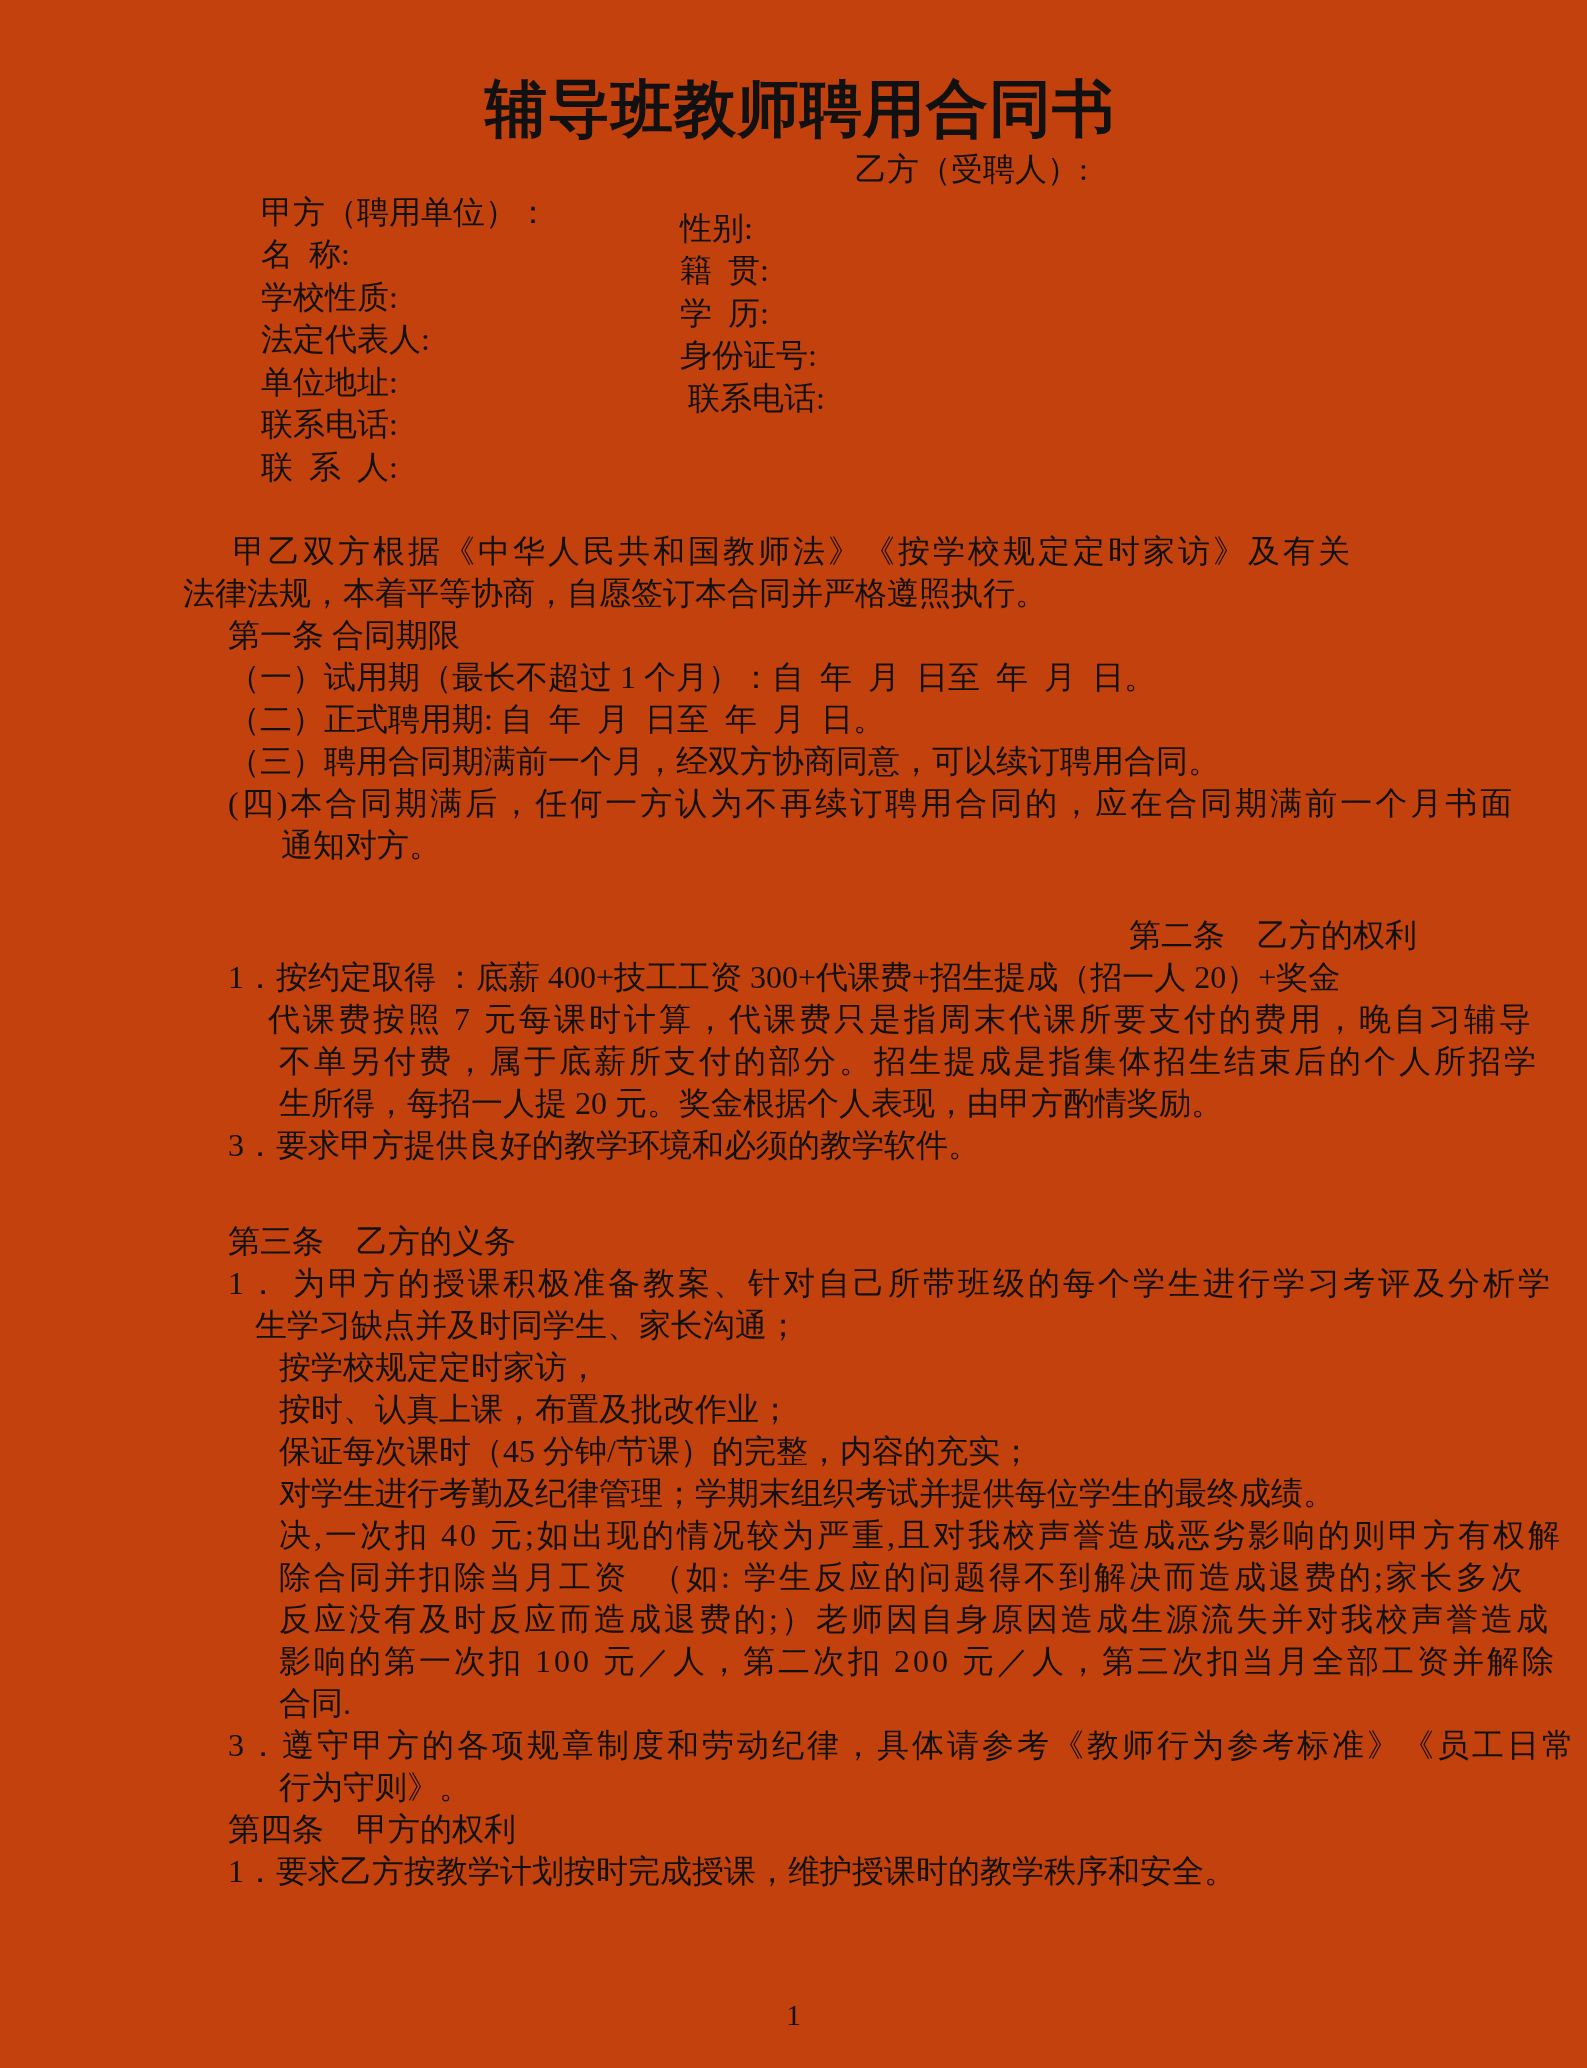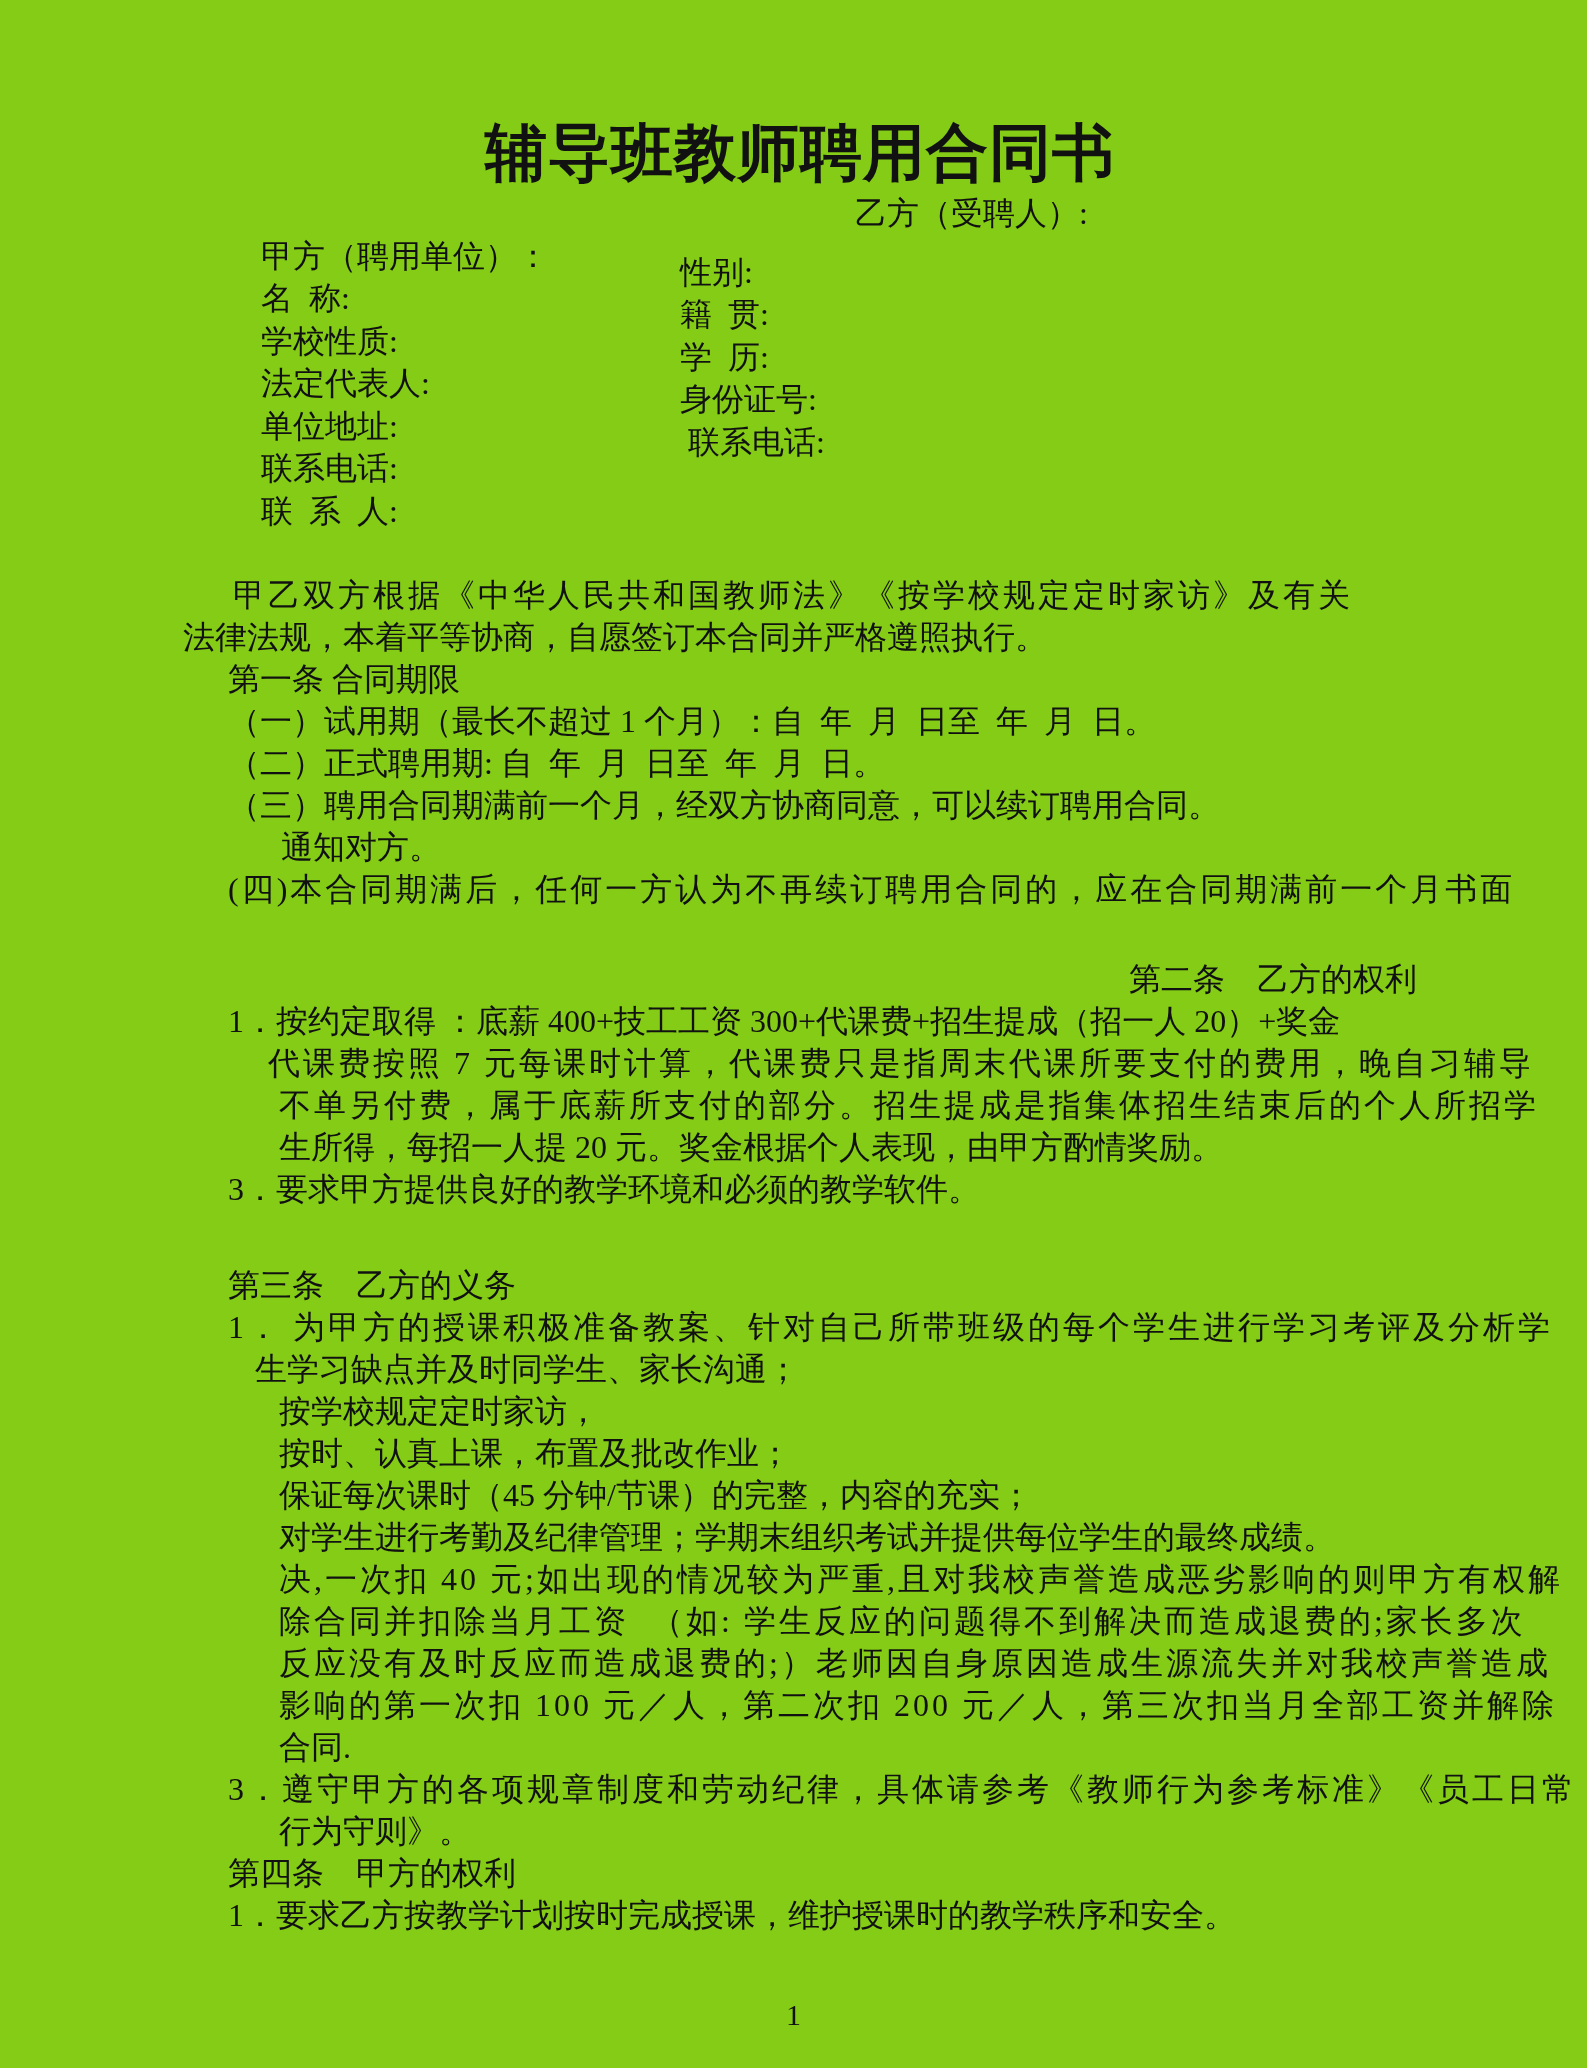--- a/index.html
+++ b/index.html
@@ -4,26 +4,26 @@
 <style>
   html, body {
     margin: 0;
     padding: 0;
     background: #ffffff;
   }
   .doc {
     position: relative;
     width: 1587px;
     height: 2068px;
-    background: #84cc16;
+    background: #c2410c;
     color: #111111;
     font-family: "Liberation Serif", "DejaVu Serif", serif;
     overflow: hidden;
     box-sizing: border-box;
-    padding: 120px 170px 0 183px;
+    padding: 76px 170px 0 183px;
   }
   .title {
     margin: 0 0 6px 0;
     text-align: center;
     font-size: 62px;
     line-height: 66px;
     font-weight: bold;
     letter-spacing: 1px;
     white-space: pre;
     font-family: "Liberation Sans", "DejaVu Sans", sans-serif;
@@ -104,22 +104,22 @@
   <div class="preamble">
     <div class="line indf j">甲乙双方根据《中华人民共和国教师法》《按学校规定定时家访》及有关</div>
     <div class="line">法律法规，本着平等协商，自愿签订本合同并严格遵照执行。</div>
   </div>
 
   <div>
     <div class="line ind1">第一条 合同期限</div>
     <div class="line ind1">（一）试用期（最长不超过 1 个月）：自  年  月  日至  年  月  日。</div>
     <div class="line ind1">（二）正式聘用期: 自  年  月  日至  年  月  日。</div>
     <div class="line ind1">（三）聘用合同期满前一个月，经双方协商同意，可以续订聘用合同。</div>
+    <div class="line ind1 j">(四)本合同期满后，任何一方认为不再续订聘用合同的，应在合同期满前一个月书面</div>
     <div class="line ind4">通知对方。</div>
-    <div class="line ind1 j">(四)本合同期满后，任何一方认为不再续订聘用合同的，应在合同期满前一个月书面</div>
   </div>
 
   <div>
     <div class="line ind1 gap-sec2">第二条　乙方的权利</div>
     <div class="line ind1">1．按约定取得 ：底薪 400+技工工资 300+代课费+招生提成（招一人 20）+奖金</div>
     <div class="line ind3 j">代课费按照 7 元每课时计算，代课费只是指周末代课所要支付的费用，晚自习辅导</div>
     <div class="line ind2 j">不单另付费，属于底薪所支付的部分。招生提成是指集体招生结束后的个人所招学</div>
     <div class="line ind2">生所得，每招一人提 20 元。奖金根据个人表现，由甲方酌情奖励。</div>
     <div class="line ind1">3．要求甲方提供良好的教学环境和必须的教学软件。</div>
   </div>

